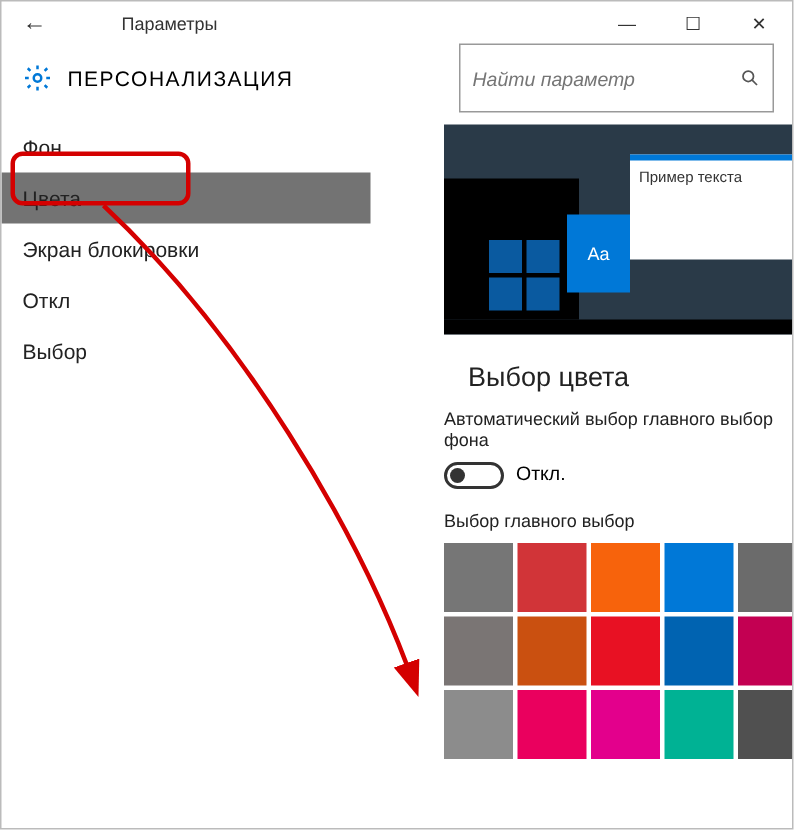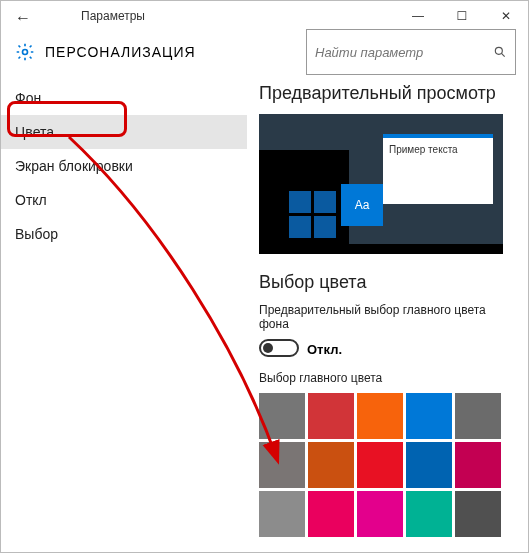--- a/index.html
+++ b/index.html
@@ -6,36 +6,36 @@
   body { background: #fff; width: 529px; height: 553px; overflow: hidden; position: relative; border: 1px solid #bbb; }
   .titlebar { display: flex; align-items: center; height: 30px; padding: 0 0 0 8px; font-size: 12px; color: #333; }
   .titlebar .back-btn { width: 28px; text-align: center; font-size: 16px; cursor: default; }
   .titlebar .title { flex: 1; padding-left: 4px; margin-left: 40px; }
   .titlebar .winbtn { width: 44px; height: 30px; line-height: 30px; text-align: center; font-size: 12px; cursor: default; }
   .header { display: flex; align-items: center; height: 42px; padding: 0 12px 0 14px; }
   .gear { width: 20px; height: 20px; margin-right: 10px; }
   .section-title { font-size: 14px; letter-spacing: 1px; color: #000; flex: 0 0 auto; text-align: center; }
   .search-wrap { margin-left: auto; width: 210px; height: 46px; border: 1px solid #999; display: flex; align-items: center; padding: 0 8px; color: #555; font-size: 13px; justify-content: space-between; }
   .search-wrap input { border: none; outline: none; flex: 1; font-size: 13px; font-style: italic; color: #666; background: transparent; }
-  .content { display: flex; height: calc(553px - 30px - 42px); }
+  .content { display: flex; height: calc(553px - 30px - 42px); gap: 37px; }
   .sidebar { width: 246px; padding-top: 8px; }
   .side-item { height: 34px; line-height: 34px; padding-left: 14px; font-size: 14px; color: #222; cursor: default; }
-  .side-item.active { background: #e5e5e5; }
+  .side-item.active { background: #737373; }
   .main { flex: 1; padding: 10px 12px 0 12px; overflow: hidden; }
   .h-preview { font-size: 18px; margin-bottom: 10px; color: #222; }
   .preview-box { width: 244px; height: 140px; background: #2a3a48; position: relative; overflow: hidden; }
   .preview-taskbar { position: absolute; bottom: 0; left: 0; right: 0; height: 10px; background: #000; }
   .preview-start { position: absolute; left: 0; bottom: 10px; width: 90px; height: 94px; background: #000; }
   .preview-tiles { position: absolute; left: 30px; bottom: 16px; display: grid; grid-template-columns: repeat(2, 22px); grid-auto-rows: 22px; gap: 3px; }
   .preview-tiles .t { background: #0a5aa0; }
-  .preview-aa { position: absolute; left: 82px; bottom: 28px; width: 42px; height: 42px; background: #0078d7; color: #fff; font-size: 12px; display: flex; align-items: center; justify-content: center; }
+  .preview-aa { position: absolute; left: 82px; bottom: 28px; width: 42px; height: 52px; background: #0078d7; color: #fff; font-size: 12px; display: flex; align-items: center; justify-content: center; }
   .preview-window { position: absolute; right: 10px; top: 20px; width: 110px; height: 70px; background: #fff; border-top: 4px solid #0078d7; padding: 6px; font-size: 10px; color: #333; }
-  .h2 { font-size: 18px; margin: 18px 0 10px 0; color: #222; }
+  .h2 { font-size: 18px; margin: 18px 0 10px 16px; color: #222; }
   .sub { font-size: 12px; color: #222; margin-bottom: 8px; }
-  .toggle { display: flex; align-items: flex-end; gap: 8px; margin-bottom: 14px; font-weight: bold; }
+  .toggle { display: flex; align-items: flex-start; gap: 8px; margin-bottom: 14px; }
   .toggle-track { width: 40px; height: 18px; border: 2px solid #333; border-radius: 10px; position: relative; }
   .toggle-thumb { position: absolute; left: 2px; top: 2px; width: 10px; height: 10px; border-radius: 50%; background: #333; }
   .toggle-label { font-size: 13px; }
   .palette { display: grid; grid-template-columns: repeat(5, 46px); grid-auto-rows: 46px; gap: 3px; }
   .swatch { cursor: default; }
   
   .anno-rect { position: absolute; left: 6px; top: 100px; width: 120px; height: 36px; border: 3px solid #d40000; border-radius: 8px; pointer-events: none; }
   .anno-arrow { position: absolute; left: 38px; top: 130px; pointer-events: none; }
 </style>
 </head>
@@ -67,45 +67,44 @@
 <div class="content">
   <div class="sidebar">
     <div class="side-item">Фон</div>
     <div class="side-item active">Цвета</div>
     <div class="side-item">Экран блокировки</div>
     <div class="side-item">Откл</div>
     <div class="side-item">Выбор</div>
   </div>
 
   <div class="main">
-    <div class="h-preview">Предварительный просмотр</div>
     <div class="preview-box">
       <div class="preview-start"></div>
       <div class="preview-tiles">
         <div class="t"></div>
           <div class="t"></div>
           <div class="t"></div>
           <div class="t"></div>
       </div>
       <div class="preview-aa">Aa</div>
       <div class="preview-window">
         <span>Пример текста</span>
       </div>
       <div class="preview-taskbar"></div>
     </div>
 
     <div class="h2">Выбор цвета</div>
-    <div class="sub">Предварительный выбор главного цвета фона</div>
+    <div class="sub">Автоматический выбор главного выбор фона</div>
     <div class="toggle">
       <div class="toggle-track">
         <div class="toggle-thumb"></div>
       </div>
       <span class="toggle-label">Откл.</span>
     </div>
-    <div class="sub">Выбор главного цвета</div>
+    <div class="sub">Выбор главного выбор</div>
     <div class="palette" id="palette">
         <div class="swatch" style="background: rgb(118, 118, 118);"></div>
         <div class="swatch" style="background: rgb(209, 52, 56);"></div>
         <div class="swatch" style="background: rgb(247, 99, 12);"></div>
         <div class="swatch" style="background: rgb(0, 120, 215);"></div>
         <div class="swatch" style="background: rgb(107, 107, 107);"></div>
         <div class="swatch" style="background: rgb(122, 117, 116);"></div>
         <div class="swatch" style="background: rgb(202, 80, 16);"></div>
         <div class="swatch" style="background: rgb(232, 17, 35);"></div>
         <div class="swatch" style="background: rgb(0, 99, 177);"></div>

